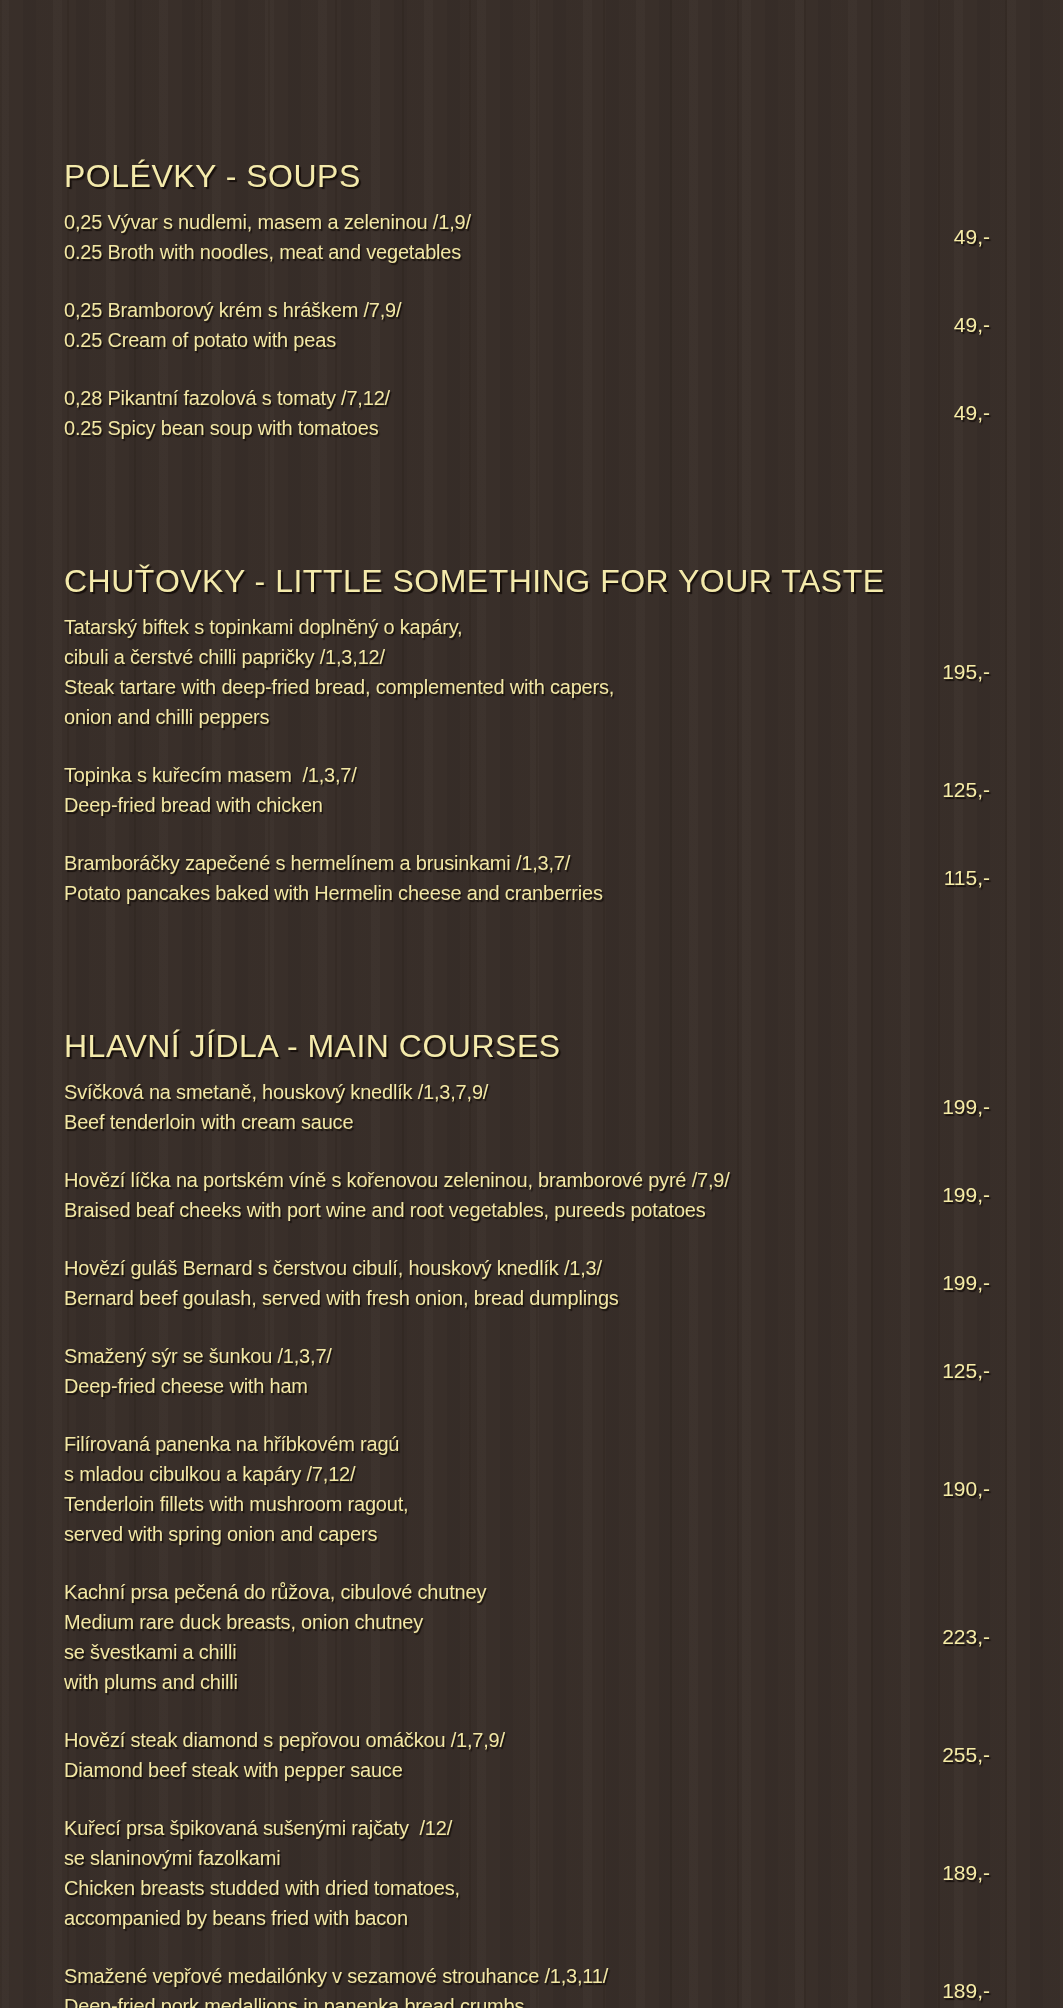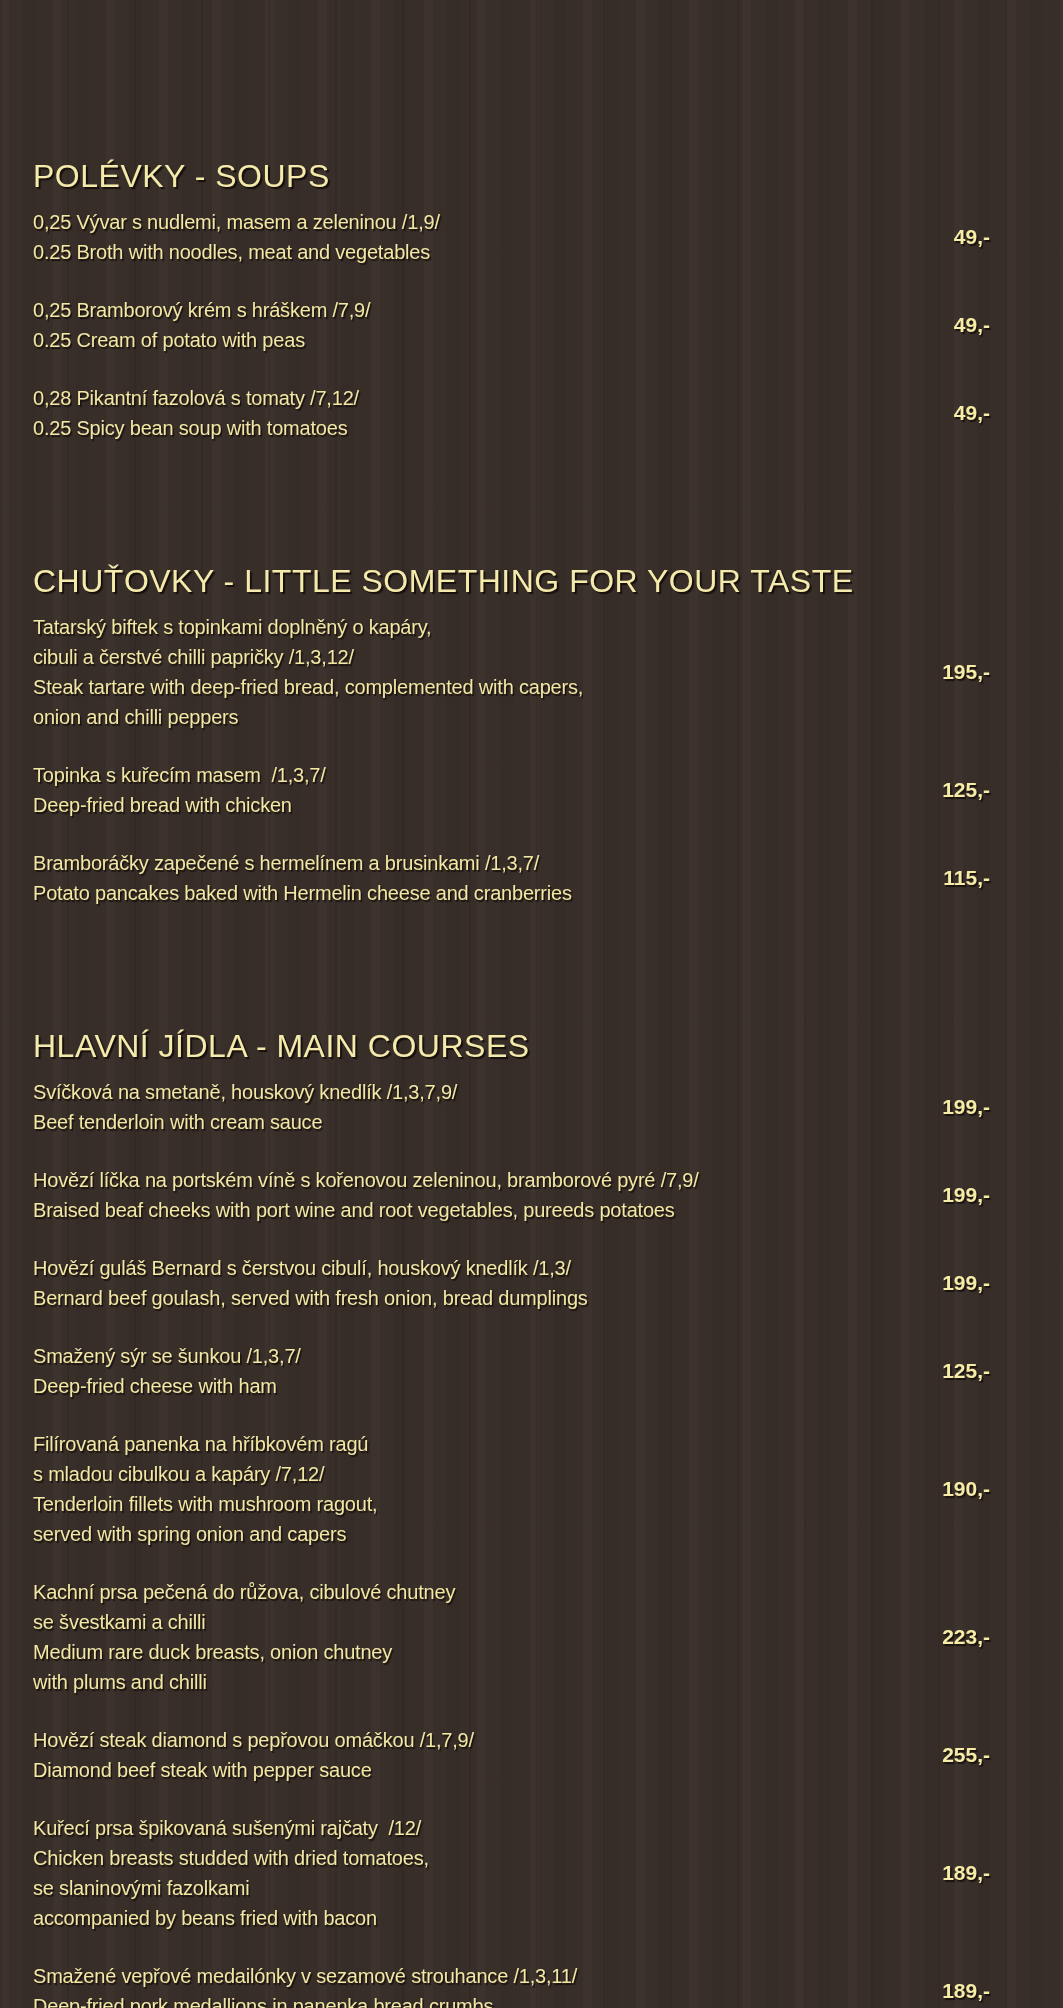--- a/index.html
+++ b/index.html
@@ -23,21 +23,21 @@
     background:
       repeating-linear-gradient(90deg,
         rgba(255,245,230,0.020) 0px, rgba(255,245,230,0.020) 9px,
         rgba(0,0,0,0.000) 9px,  rgba(0,0,0,0.000) 23px,
         rgba(0,0,0,0.055) 23px, rgba(0,0,0,0.055) 36px,
         rgba(0,0,0,0.015) 36px, rgba(0,0,0,0.015) 53px),
       repeating-linear-gradient(90deg,
         rgba(0,0,0,0.045) 0px, rgba(0,0,0,0.045) 2px,
         rgba(255,255,255,0.010) 2px, rgba(255,255,255,0.010) 67px),
       var(--bg);
-    padding: 158px 73px 0 33px;
+    padding: 158px 73px 0 64px;
   }
   .menu-section + .menu-section { margin-top: 120px; }
   .section-title {
     font-size: 32px;
     font-weight: normal;
     letter-spacing: 0.5px;
     color: var(--heading);
     margin-bottom: 12px;
     text-shadow: 2px 2px 1px rgba(18,11,7,0.85);
   }
@@ -53,21 +53,21 @@
     line-height: 30px;
     white-space: pre-wrap;
     letter-spacing: -0.2px;
     text-shadow: 1.5px 1.5px 1px rgba(18,11,7,0.8);
   }
   .item-price {
     flex: 0 0 90px;
     text-align: right;
     font-size: 21px;
     line-height: 30px;
-    font-weight: bold;
+    font-weight: normal;
     color: var(--price);
     text-shadow: 1.5px 1.5px 1px rgba(18,11,7,0.8);
   }
   .allergen-note {
     margin-top: 18px;
     font-size: 17px;
     font-weight: bold;
     letter-spacing: 0.2px;
     text-shadow: 1.5px 1.5px 1px rgba(18,11,7,0.8);
   }
@@ -178,40 +178,40 @@
               <div class="line">s mladou cibulkou a kapáry /7,12/</div>
               <div class="line">Tenderloin fillets with mushroom ragout,</div>
               <div class="line">served with spring onion and capers</div>
             </div>
     <div class="item-price">190,-</div>
   </div>
 
   <div class="menu-item">
     <div class="item-lines">
               <div class="line">Kachní prsa pečená do růžova, cibulové chutney</div>
+              <div class="line">Medium rare duck breasts, onion chutney</div>
               <div class="line">se švestkami a chilli</div>
-              <div class="line">Medium rare duck breasts, onion chutney</div>
               <div class="line">with plums and chilli</div>
             </div>
     <div class="item-price">223,-</div>
   </div>
 
   <div class="menu-item">
     <div class="item-lines">
               <div class="line">Hovězí steak diamond s pepřovou omáčkou /1,7,9/</div>
               <div class="line">Diamond beef steak with pepper sauce</div>
             </div>
     <div class="item-price">255,-</div>
   </div>
 
   <div class="menu-item">
     <div class="item-lines">
               <div class="line">Kuřecí prsa špikovaná sušenými rajčaty  /12/</div>
+              <div class="line">se slaninovými fazolkami</div>
               <div class="line">Chicken breasts studded with dried tomatoes,</div>
-              <div class="line">se slaninovými fazolkami</div>
               <div class="line">accompanied by beans fried with bacon</div>
             </div>
     <div class="item-price">189,-</div>
   </div>
 
   <div class="menu-item">
     <div class="item-lines">
               <div class="line">Smažené vepřové medailónky v sezamové strouhance /1,3,11/</div>
               <div class="line">Deep-fried pork medallions in panenka bread crumbs</div>
             </div>

